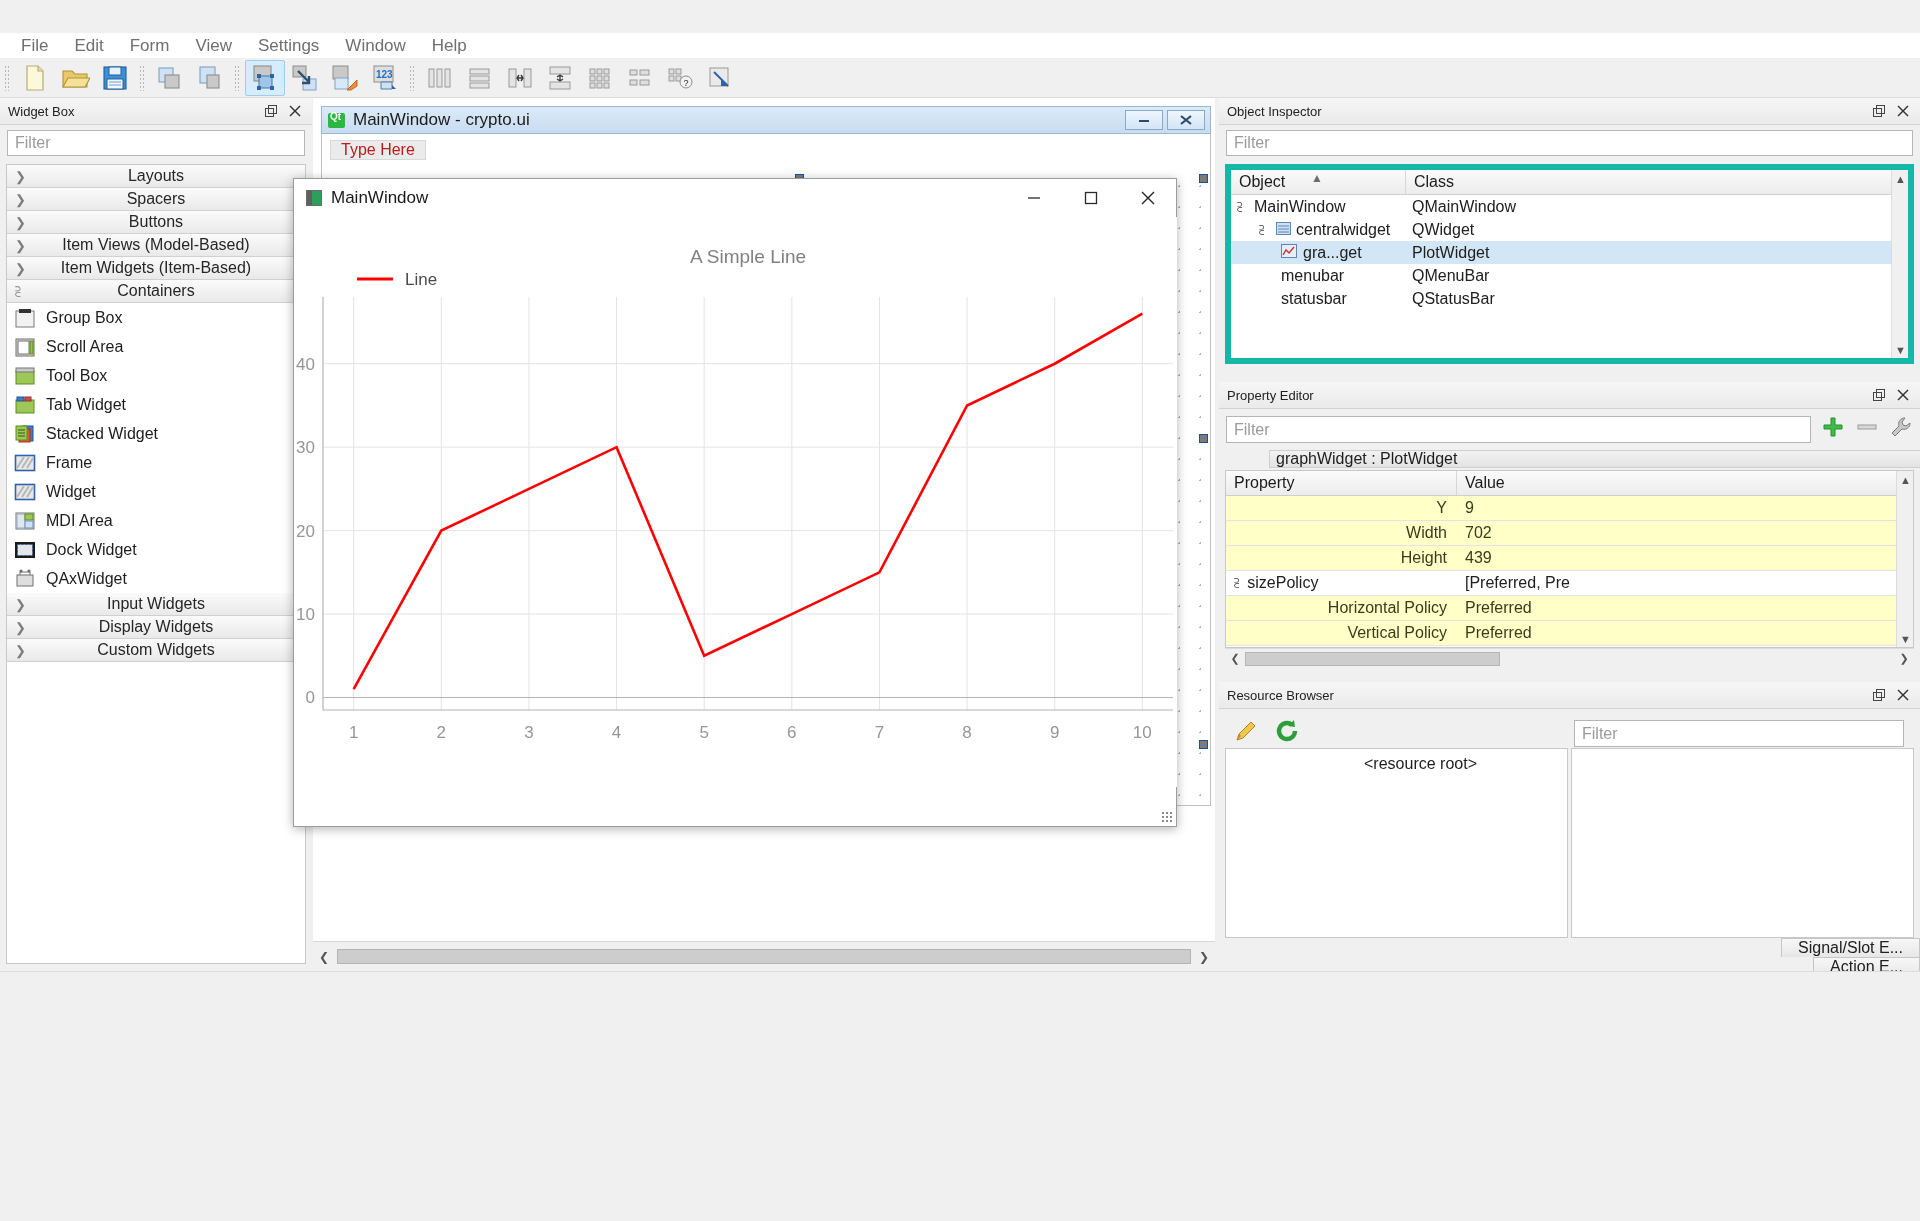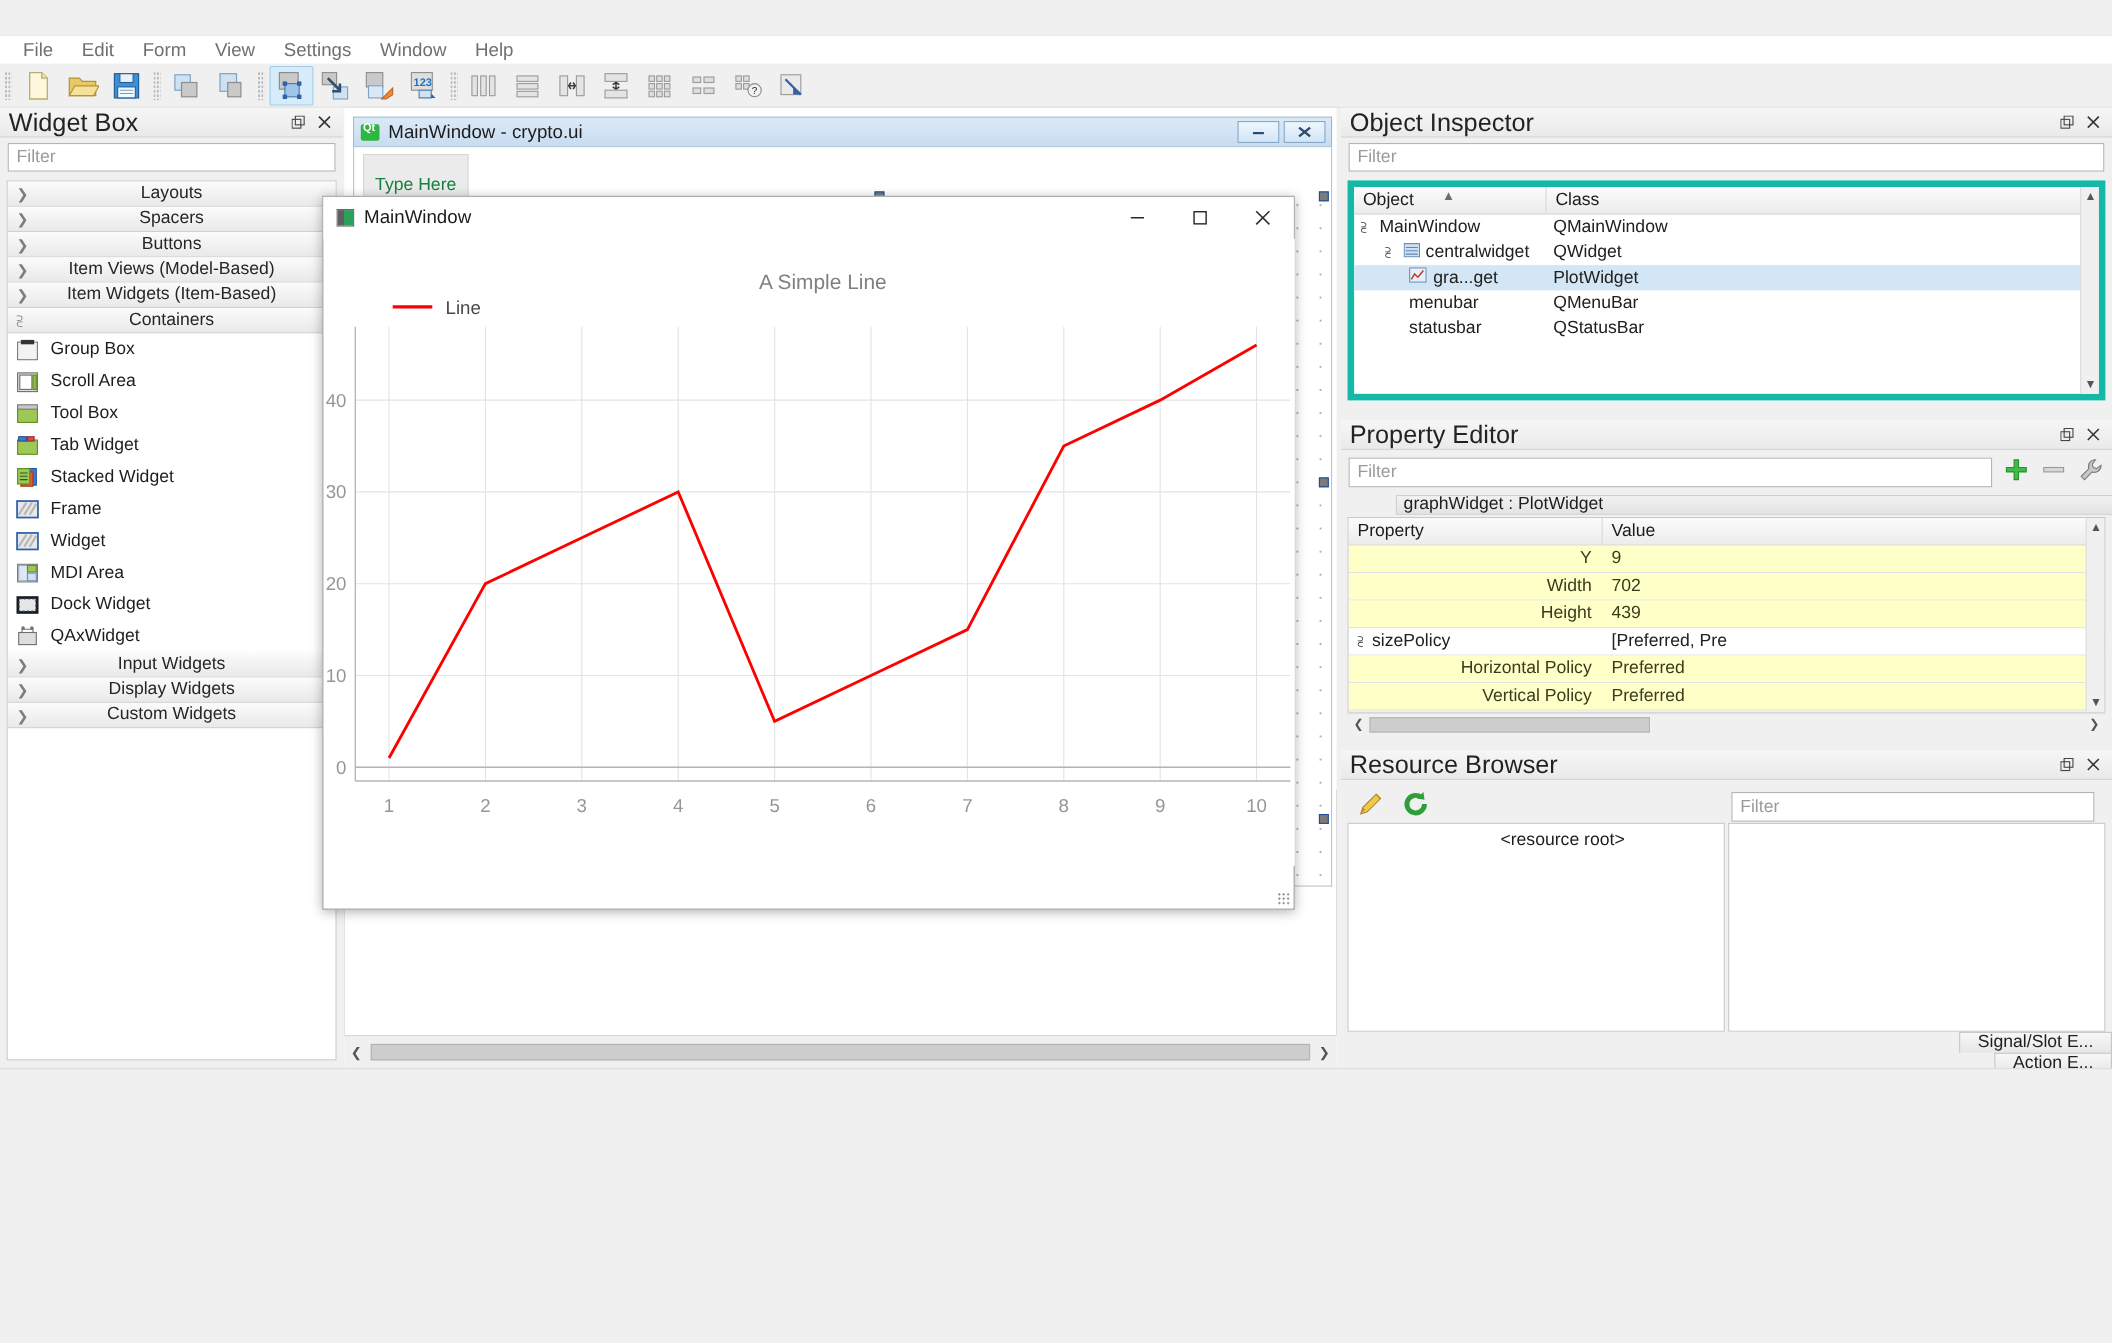--- a/index.html
+++ b/index.html
@@ -50,21 +50,21 @@
   .tb-grip { width:7px; height:26px; margin:0 4px;
              background-image: radial-gradient(#b6b6b6 1px, transparent 1px);
              background-size: 3px 4px; }
   .tbbtn { width:40px; height:36px; display:flex; align-items:center; justify-content:center;
            position:relative; }
   .tbbtn.active { background:#d6ecfb; border:1px solid #9fcdea; border-radius:2px; }
 
   
   .wbox { position:absolute; left:0; top:98px; width:312px; height:873px; background:#f0f0f0; }
   .dock-title { height:27px; display:flex; align-items:center; padding-left:8px;
-    font-size:23px; color:#222; background:linear-gradient(#f6f6f6,#eaeaea);
+    font-size:13px; color:#222; background:linear-gradient(#f6f6f6,#eaeaea);
     border-bottom:1px solid #d2d2d2; }
   .dock-title .dt-btns { margin-left:auto; display:flex; align-items:center; gap:9px; padding-right:9px; }
   .dock-title .dt-btn { width:15px; height:15px; display:flex; align-items:center; justify-content:center; color:#3a3a3a; }
   .filterbox { margin:5px 7px 6px 7px; height:26px; background:#fff; border:1px solid #b5b5b5;
                display:flex; align-items:center; padding-left:7px; color:#9a9a9a; font-size:16px; }
   .wb-list { position:absolute; left:6px; top:66px; width:300px; height:800px; background:#fff;
              border:1px solid #c8c8c8; overflow:hidden; }
   .cat-row { height:23px; display:flex; align-items:center; justify-content:center;
              background:linear-gradient(#fbfbfb,#e9e9e9); border-bottom:1px solid #d0d0d0;
              position:relative; font-size:16px; color:#262626; }
@@ -78,22 +78,22 @@
   .formtitle { height:28px; background:linear-gradient(#dbeaf7,#c8dcf0); border:1px solid #9bb8d4;
                display:flex; align-items:center; padding-left:6px; }
   .formtitle .qticon { width:17px; height:15px; background:#2cb742; margin-right:8px; border-radius:2px;
                        position:relative; }
   .formtitle .qticon::after{content:"Qt";position:absolute;left:2px;top:-2px;color:#fff;font-size:10px;font-weight:bold;}
   .formtitle .ft-text { font-size:17px; color:#1c1c1c; }
   .form-wb { margin-left:auto; display:flex; gap:4px; padding-right:5px; }
   .form-wb div { width:38px; height:20px; border:1px solid #8aa9c6; background:linear-gradient(#eef6fd,#d3e5f6);
                  display:flex; align-items:center; justify-content:center; font-size:13px; color:#24384d; }
   .form-body { background:#fff; border:1px solid #c2c2c2; border-top:none; height:672px; position:relative; }
-  .typehere { margin:6px 0 0 8px; padding:19px 10px; background:#ebebeb; border:1px solid #d8d8d8;
-              display:inline-block; color:#15803d; font-size:16px; }
+  .typehere { margin:6px 0 0 8px; padding:0 10px; background:#ebebeb; border:1px solid #d8d8d8;
+              display:inline-block; color:#b91c1c; font-size:16px; }
   .dotgrid { position:absolute; left:1px; top:36px; right:1px; bottom:1px;
              background-image: radial-gradient(#b0b0b0 1px, transparent 1px);
              background-size: 21px 21px; background-position: 6px 6px; }
   .selhandle { position:absolute; width:9px; height:9px; background:#7b7b7b; border:1px solid #1b4f9c; }
 
   .mdi-scrollh { position:absolute; left:313px; top:941px; width:902px; height:30px;
                  background:#f0f0f0; display:flex; align-items:center; border-top:1px solid #d7d7d7;}
   .mdi-gray { position:absolute; left:313px; top:718px; width:902px; height:223px; background:#808080; }
 
   

